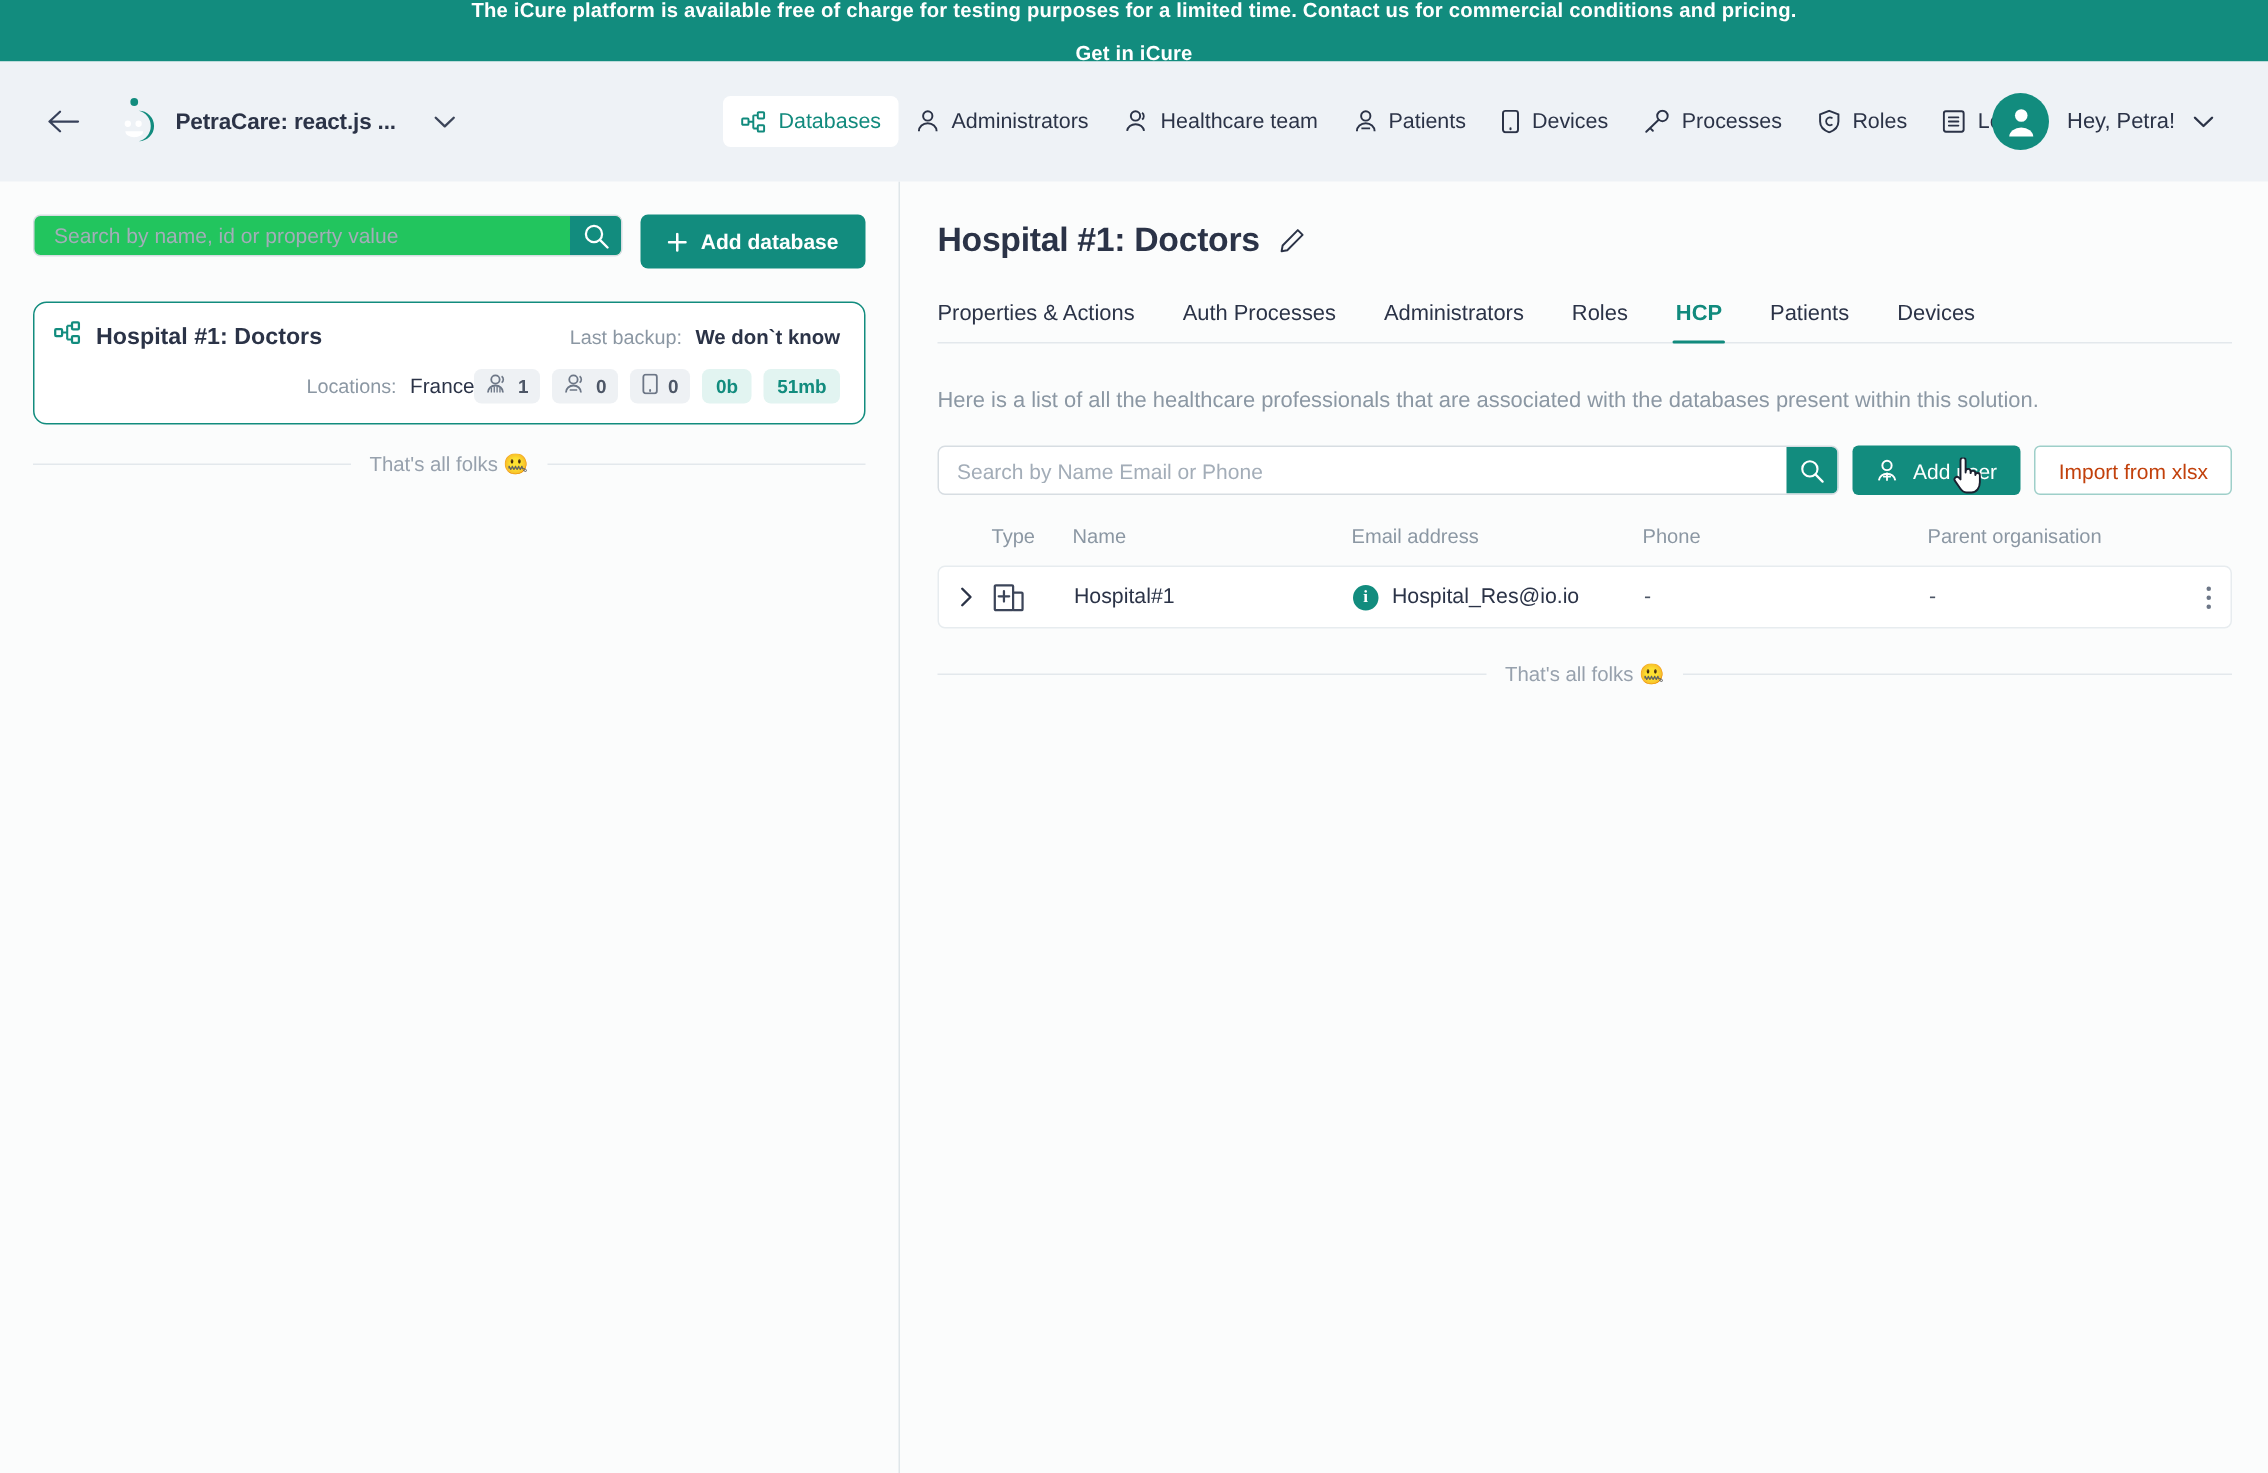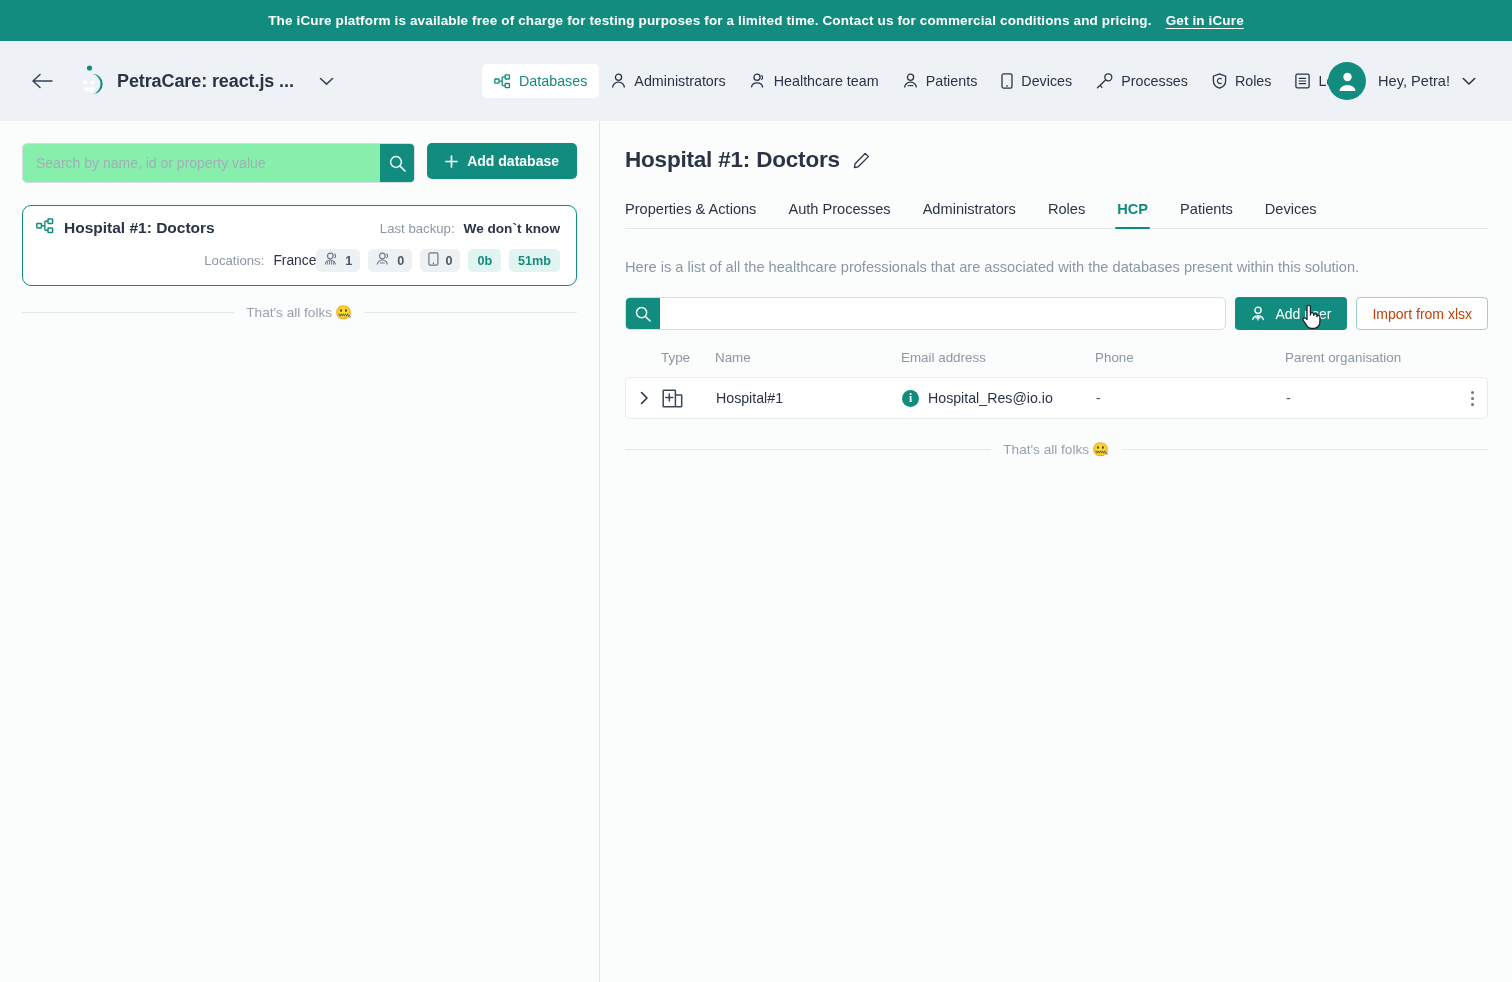--- a/index.html
+++ b/index.html
@@ -16,20 +16,21 @@
     height: 41px;
     background: #128C7E;
     display: flex;
     align-items: center;
     justify-content: center;
     gap: 14px;
     color: #ffffff;
     font-size: 13.5px;
     font-weight: 600;
     letter-spacing: 0.01em;
+    flex-direction: column;
   }
   .promo-link {
     color: #ffffff;
     font-weight: 700;
     text-decoration: underline;
     text-underline-offset: 3px;
     cursor: pointer;
   }
 
   
@@ -52,21 +53,21 @@
     display: flex; align-items: center; gap: 11px;
     margin-left: 16px;
     flex: none;
   }
   .logo {
     width: 34px; height: 34px;
     position: relative;
     flex: none;
   }
   .brand-title {
-    font-size: 18px;
+    font-size: 15px;
     font-weight: 700;
     color: #2b3347;
     white-space: nowrap;
     letter-spacing: -0.1px;
   }
   .brand-caret {
     margin-left: 14px;
     color: #3c4559;
     display: flex; align-items: center;
     cursor: pointer;
@@ -136,22 +137,22 @@
   }
 
   
   .search-row { display: flex; align-items: stretch; gap: 12px; }
   .search-box {
     flex: 1;
     display: flex; align-items: stretch;
     border: 1px solid #d7dde2;
     border-radius: 5px;
     overflow: hidden;
-    background: #86efac;
-    height: 40px;
+    background: #22c55e;
+    height: 28px;
   }
   .search-box input {
     flex: 1;
     border: none; outline: none;
     padding: 0 13px;
     font-size: 14px;
     font-family: "Liberation Sans", sans-serif;
     color: #2b3347;
     background: transparent;
   }
@@ -663,20 +664,21 @@
       <div class="tab"><span>Roles</span></div>
       <div class="tab active"><span>HCP</span></div>
       <div class="tab"><span>Patients</span></div>
       <div class="tab"><span>Devices</span></div>
     </div>
 
     <div class="desc">Here is a list of all the healthcare professionals that are associated with the databases present within this solution.</div>
 
     <div class="main-search-row">
       <div class="main-search-box">
+        <input type="text" placeholder="Search by Name Email or Phone" style="">
         <div class="search-btn">
           <svg width="16" height="16" viewBox="0 0 17 17">
             <circle cx="7" cy="7" r="5.4" stroke="#ffffff" stroke-width="1.5" fill="none"></circle>
             <path d="M11.1 11.1 L16 16" stroke="#ffffff" stroke-width="1.6" stroke-linecap="round"></path>
           </svg>
         </div>
       </div>
       <button class="btn-adduser">
         <svg width="15" height="16" viewBox="0 0 15 16">
           <circle cx="7" cy="4.3" r="3.1" stroke="#ffffff" stroke-width="1.3" fill="none"></circle>

